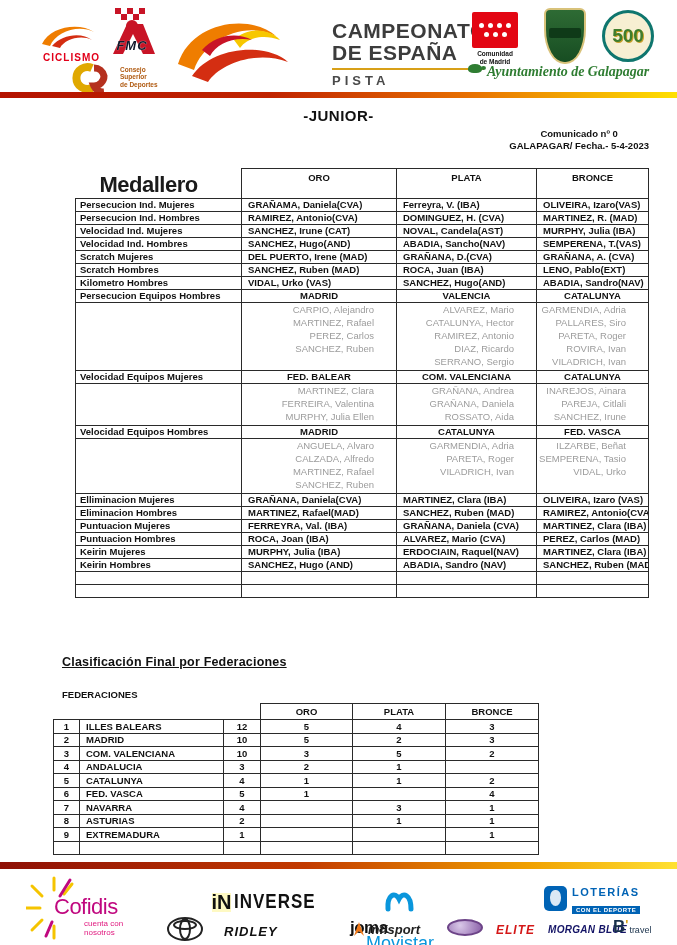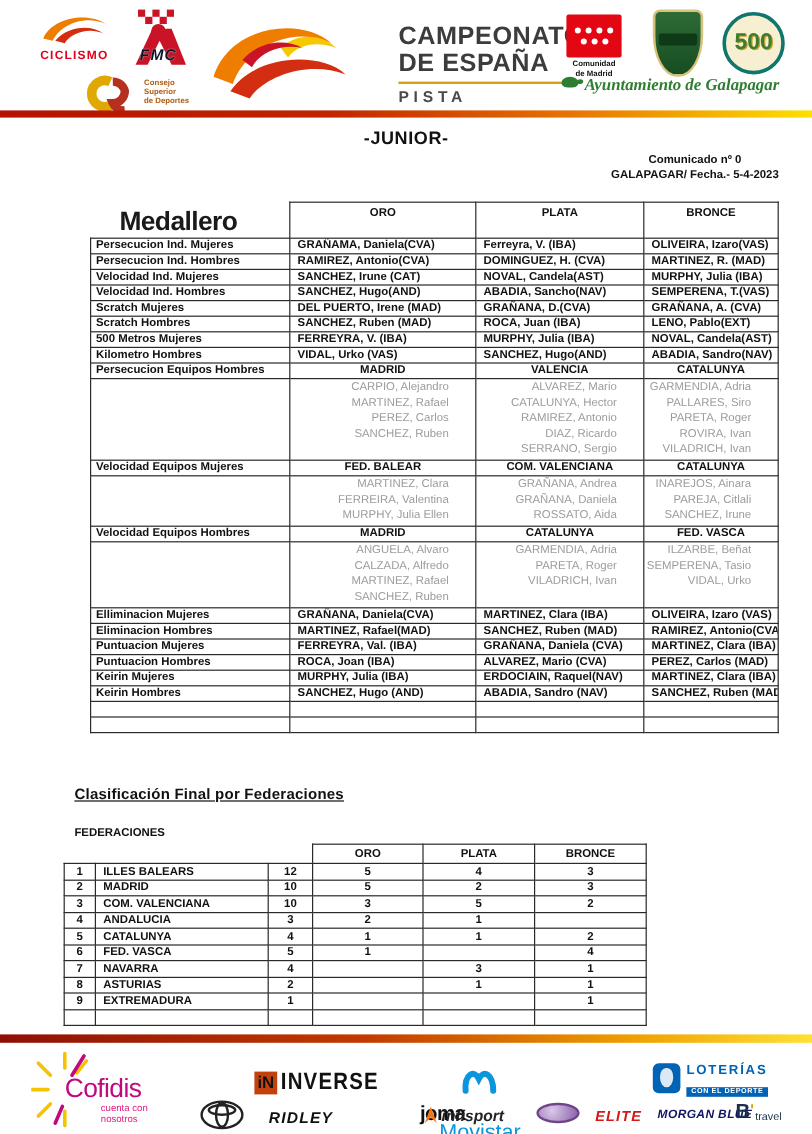--- a/index.html
+++ b/index.html
@@ -1,21 +1,21 @@
 <!DOCTYPE html>
 <html><head>
 <meta charset="utf-8">
 <style>
   * { margin:0; padding:0; box-sizing:border-box; }
   body { background:#e8e8e8; font-family:"Liberation Sans", sans-serif; }
   .page { position:relative; width:677px; height:945px; background:#ffffff; overflow:hidden;
           font-family:"Liberation Sans", sans-serif; color:#111; margin:0 auto; }
 
   
-  .logo-ciclismo { position:absolute; left:24px; top:8px; width:76px; text-align:center; }
+  .logo-ciclismo { position:absolute; left:24px; top:20px; width:76px; text-align:right; }
   .logo-ciclismo .label { font-size:10px; font-weight:bold; color:#e2001a; letter-spacing:1px; margin-top:-2px; }
   .logo-fmc { position:absolute; left:102px; top:4px; width:60px; height:60px; text-align:center; }
   .logo-fmc .fmc-text { position:absolute; left:0; right:0; top:34px; font-size:13px; font-weight:bold;
         font-style:italic; color:#0f172a; letter-spacing:1px; text-shadow:0 0 1px #fff; }
   .logo-csd { position:absolute; left:70px; top:60px; display:flex; align-items:center; gap:4px; }
   .csd-text { font-size:6.5px; font-weight:bold; color:#b05a10; line-height:7.5px; }
   .logo-campeonato { position:absolute; left:172px; top:6px; display:flex; align-items:flex-start; }
   .camp-text { margin-top:14px;margin-left:32px; }
   .camp-text .l1, .camp-text .l2 { font-size:21px; font-weight:bold; color:#3c3c3c; line-height:22px; letter-spacing:.5px; }
   .camp-divider { width:152px; height:2px; background:#d8a018; margin:4px 0 3px 0; }
@@ -77,21 +77,21 @@
   .fed-table td { font-weight:bold; }
   .fed-table td.rank, .fed-table td.total, .fed-table td.num { text-align:center; }
   .fed-table td.fed { text-align:left; padding-left:6px; }
 
   
   .sp { position:absolute; }
   .cofidis { left:26px; top:876px; width:130px; height:66px; }
   .cofidis .word { position:absolute; left:28px; top:18px; font-size:22px; color:#c0087f; font-weight:normal; letter-spacing:-.5px; }
   .cofidis .tag { position:absolute; left:58px; top:44px; font-size:8px; color:#e0187e; line-height:8.5px; text-align:left; }
   .inverse { left:212px; top:892px; display:flex; align-items:center; gap:3px; }
-  .inverse .block { width:19px; height:19px; background:#c2410c; color:#111; font-weight:bold; font-size:14px;
+  .inverse .block { width:19px; height:19px; background:#fef9c3; color:#111; font-weight:bold; font-size:20px;
         display:flex; align-items:center; justify-content:center; }
   .inverse .word { font-size:17px; font-weight:bold; letter-spacing:1px; color:#111;
         transform:scaleY(1.15); }
   .movistar { left:366px; top:886px; display:flex; align-items:center; gap:21px;flex-direction:column; }
   .movistar .word { font-size:18px; color:#0a96dc; font-weight:normal; }
   .loterias { left:544px; top:886px; display:flex; align-items:flex-start; gap:5px; }
   .loterias .icon { width:23px; height:25px; background:#0063b5; border-radius:5px; position:relative; }
   .loterias .icon:after { content:""; position:absolute; left:6px; top:4px; width:11px; height:16px;
         background:#dce9f5; border-radius:45% 45% 50% 50%; }
   .loterias .word { font-size:11px; font-weight:bold; color:#0063b5; letter-spacing:1.5px; }
@@ -251,26 +251,20 @@
           <td class="medal">GRAÑANA, D.(CVA)</td>
           <td class="medal">GRAÑANA, A. (CVA)</td>
         </tr>
         <tr>
           <td class="ev">Scratch Hombres</td>
           <td class="medal">SANCHEZ, Ruben (MAD)</td>
           <td class="medal">ROCA, Juan (IBA)</td>
           <td class="medal">LENO, Pablo(EXT)</td>
         </tr>
         <tr>
-          <td class="ev">500 Metros Mujeres</td>
-          <td class="medal">FERREYRA, V. (IBA)</td>
-          <td class="medal">MURPHY, Julia (IBA)</td>
-          <td class="medal">NOVAL, Candela(AST)</td>
-        </tr>
-        <tr>
           <td class="ev">Kilometro Hombres</td>
           <td class="medal">VIDAL, Urko (VAS)</td>
           <td class="medal">SANCHEZ, Hugo(AND)</td>
           <td class="medal">ABADIA, Sandro(NAV)</td>
         </tr>
         <tr>
           <td class="ev">Persecucion Equipos Hombres</td>
           <td class="team-name">MADRID</td>
           <td class="team-name">VALENCIA</td>
           <td class="team-name">CATALUNYA</td>

